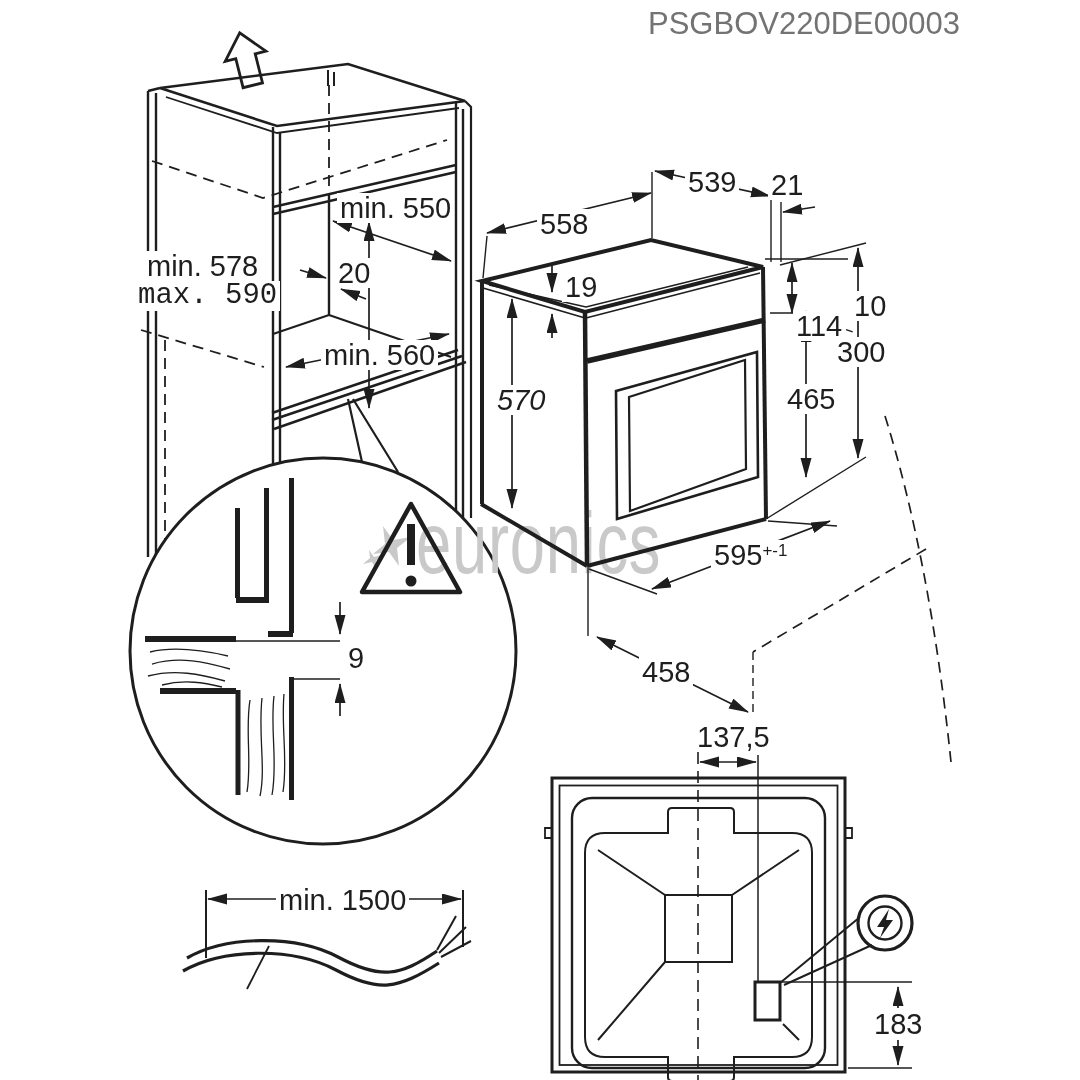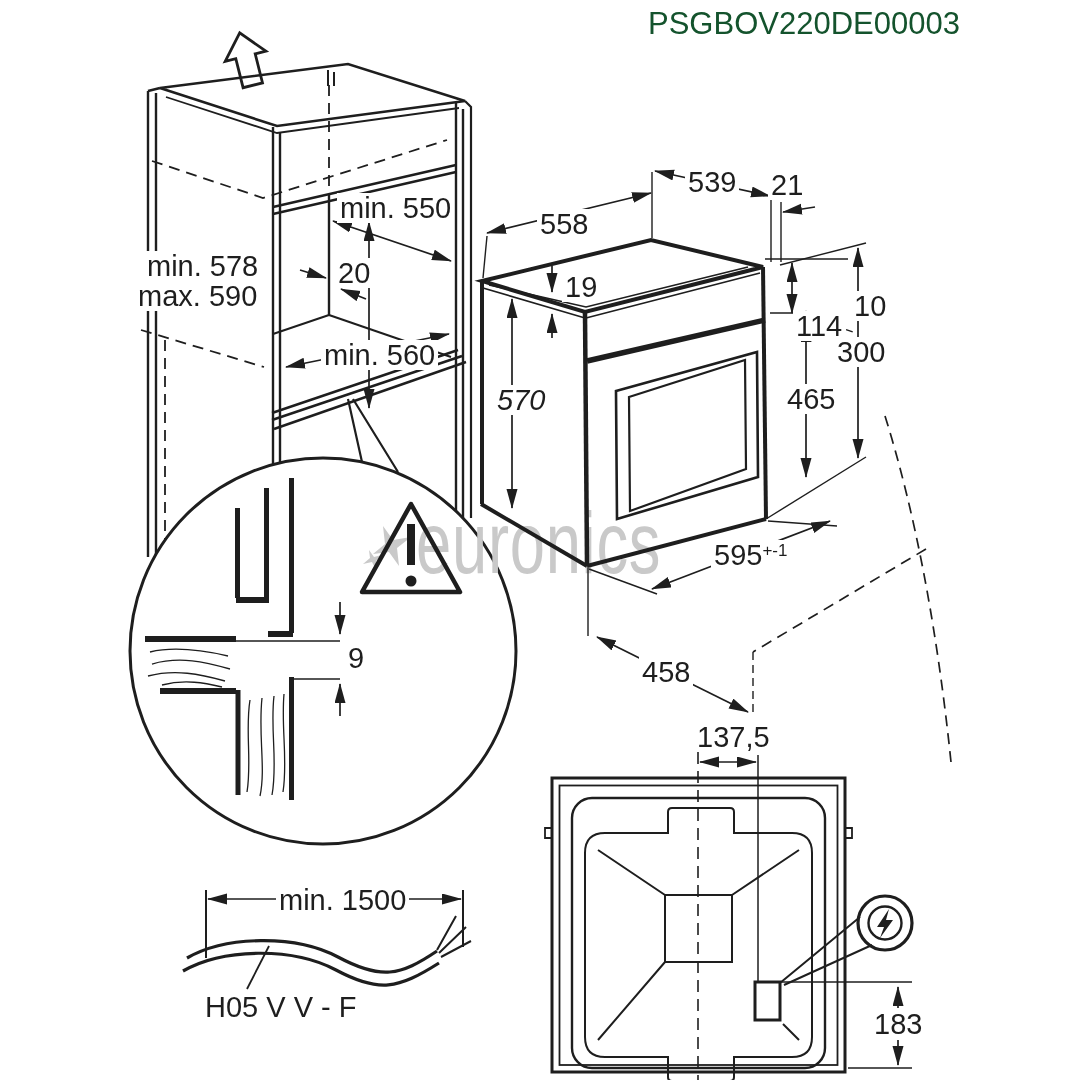--- a/index.html
+++ b/index.html
@@ -1,21 +1,21 @@
 <!DOCTYPE html>
 <html><head>
 <meta charset="utf-8">
 <style>
   html,body{margin:0;padding:0;background:#fff;}
   #stage{position:relative;width:1080px;height:1080px;background:#fff;overflow:hidden;
          font-family:"Liberation Sans", sans-serif;}
   #lineart{position:absolute;left:0;top:0;}
   .dim-label{position:absolute;font-size:29px;line-height:1.05;color:#1e1e1e;
              background:#fff;padding:0 3px;white-space:nowrap;z-index:5;}
-  .doc-code{position:absolute;font-size:31px;color:#14532d;white-space:nowrap;z-index:5;}
+  .doc-code{position:absolute;font-size:31px;color:#737373;white-space:nowrap;z-index:5;}
   .tol{font-size:17px;position:relative;top:-9px;letter-spacing:0;}
 </style>
 </head>
 <body>
 
 <div id="stage">
 
 <svg id="lineart" width="1080" height="1080" viewBox="0 0 1080 1080" fill="none" stroke="#1e1e1e" stroke-linejoin="miter">
   <defs>
     <marker id="ah" markerUnits="userSpaceOnUse" markerWidth="22" markerHeight="12" refX="19" refY="5.5" orient="auto-start-reverse">
@@ -190,21 +190,21 @@
     <path d="M183 971 C223 948 293 947 336 970 S398 989 439 963" stroke-width="3.2"></path>
     <path d="M437 950 L456 916 M439 953 L466 927 M441 957 L471 941" stroke-width="2"></path>
     <path d="M247 989 L269 946" stroke-width="1.8"></path>
   </g>
 </svg>
 
   <div class="doc-code" style="left:648px;top:6px;">PSGBOV220DE00003</div>
 
   <div class="dim-label" style="left:337px;top:193px;">min. 550</div>
   <div class="dim-label" style="left:144px;top:251px;">min. 578</div>
-  <div class="dim-label" style="left:135px;top:281px;">max. 590</div>
+  <div class="dim-label" style="left:135px;top:281px;font-family:Liberation Mono, monospace;">max. 590</div>
   <div class="dim-label" style="left:335px;top:258px;">20</div>
   <div class="dim-label" style="left:283px;top:340px;margin-left:38px;">min. 560</div>
 
   <div class="dim-label" style="left:537px;top:209px;">558</div>
   <div class="dim-label" style="left:685px;top:167px;">539</div>
   <div class="dim-label" style="left:768px;top:170px;">21</div>
   <div class="dim-label" style="left:562px;top:272px;">19</div>
   <div class="dim-label" style="left:793px;top:263px;margin-top:48px;">114</div>
   <div class="dim-label" style="left:843px;top:291px;margin-left:8px;">10</div>
   <div class="dim-label" style="left:834px;top:337px;">300</div>
@@ -212,14 +212,13 @@
   <div class="dim-label" style="left:784px;top:384px;">465</div>
   <div class="dim-label" style="left:711px;top:540px;"><span>595</span><span class="tol">+-1</span></div>
   <div class="dim-label" style="left:639px;top:657px;">458</div>
 
   <div class="dim-label" style="left:345px;top:643px;">9</div>
 
   <div class="dim-label" style="left:694px;top:722px;">137,5</div>
   <div class="dim-label" style="left:871px;top:1009px;">183</div>
 
   <div class="dim-label" style="left:276px;top:885px;">min. 1500</div>
-  <div class="dim-label" style="left:202px;top:992px;">H05 V V - F</div>
 </div>
 
 </body></html>

